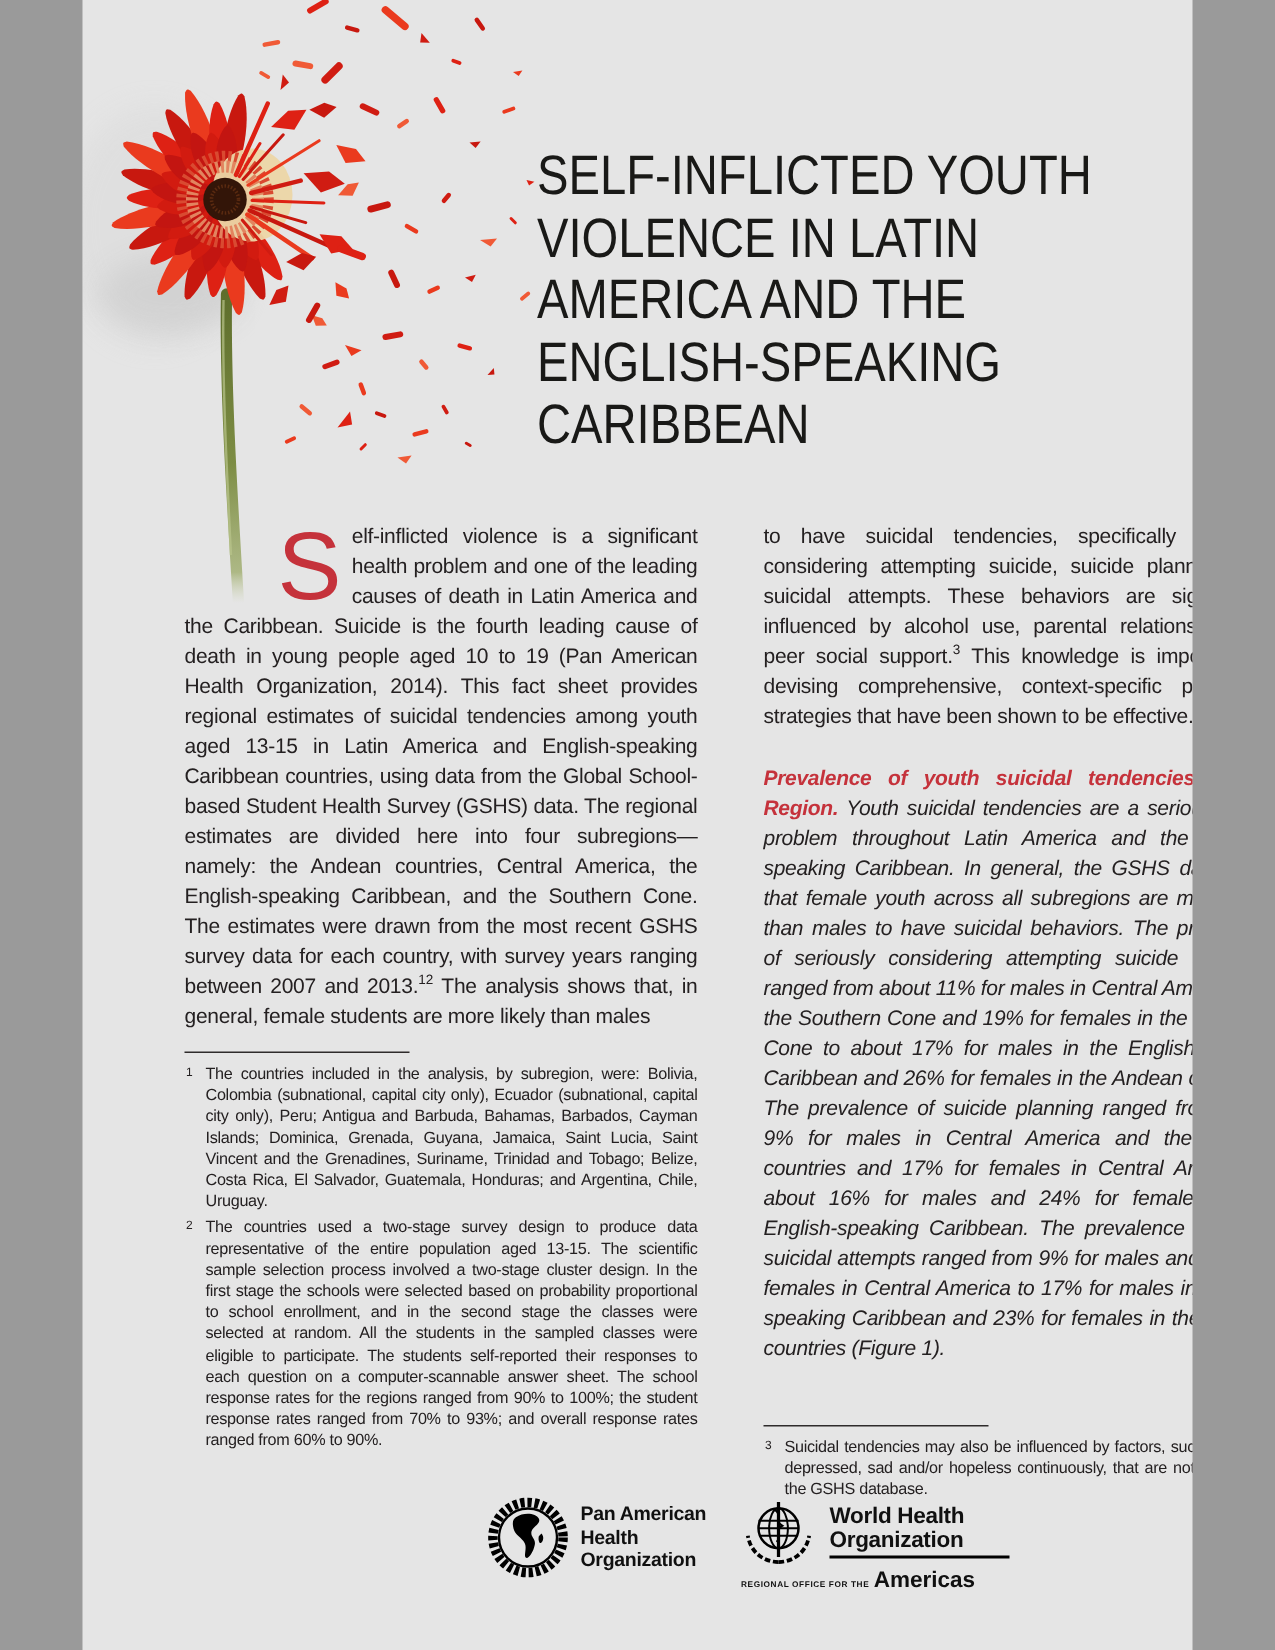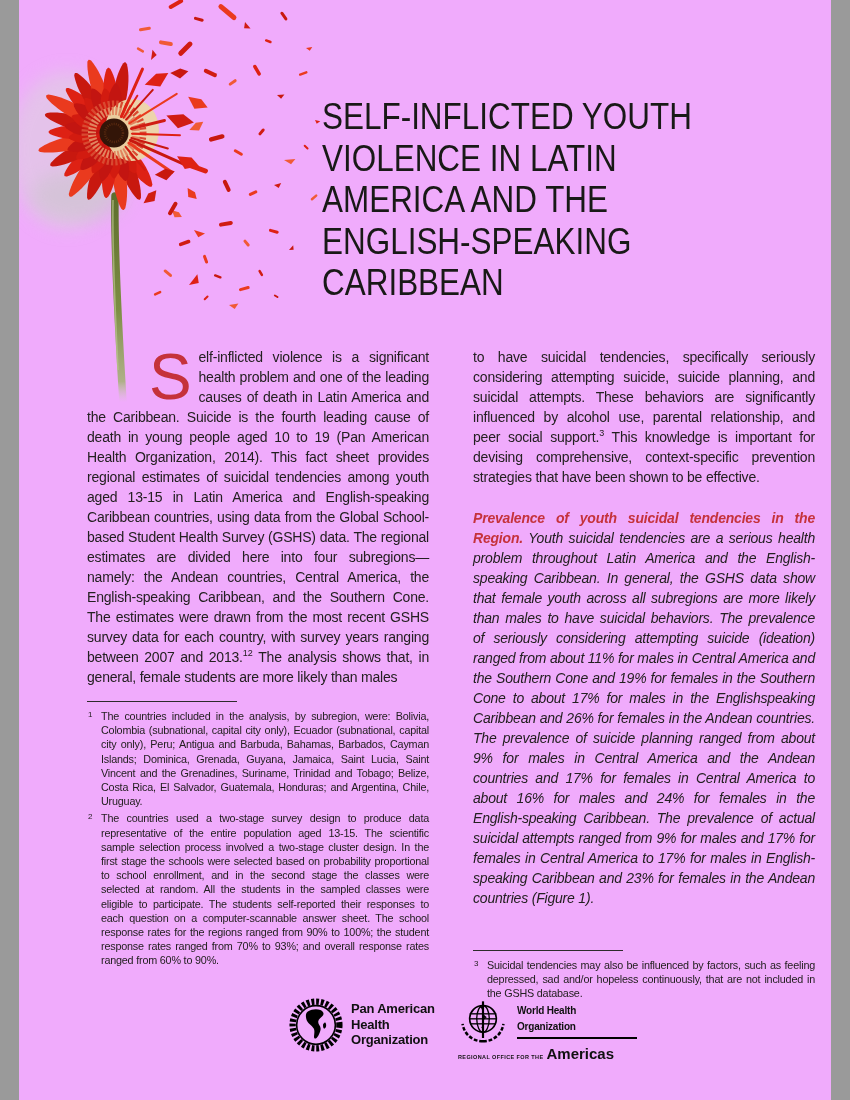--- a/index.html
+++ b/index.html
@@ -1,17 +1,17 @@
 <!DOCTYPE html>
 <html><head>
 <meta charset="utf-8">
 <style>
   html,body{margin:0;padding:0;background:#9a9a9a;}
   .page{
-    position:relative; width:812px; height:1100px; background:#f0abfc;
+    position:relative; width:740px; height:1100px; background:#e5e5e5;
     margin:0 auto; overflow:hidden;
     font-family:"Liberation Sans", sans-serif; color:#242021;
   }
   
   .flower-wrap{position:absolute; left:0; top:0; width:330px; height:470px;}
   
   .title{
     position:absolute; left:303px; top:96px; width:480px;
     transform:scaleX(0.85); transform-origin:0 0;
     color:#191917; font-size:37px; line-height:41.5px; font-weight:400;
@@ -35,21 +35,21 @@
   .fn-sep{width:150px; height:1px; background:#2e2b2b; margin-bottom:7px;}
   .fn{position:relative; padding-left:14px; margin-bottom:3px;}
   .fn-marker{position:absolute; left:1px; top:-1px; font-size:8px;}
   .footnotes-right{margin-top:42px;}
   
   .footer{position:absolute; left:0; top:997px; width:850px; height:70px;}
   .paho{position:absolute; left:270px; top:1px; display:flex; align-items:flex-start;}
   .paho-text{margin-left:8px; margin-top:3px; font-weight:bold; font-size:13px; line-height:15.5px; color:#101010; letter-spacing:-0.2px;}
   .who{position:absolute; left:439px; top:1px;}
   .who-emblem{position:absolute; left:0; top:0;}
-  .who-text{position:absolute; left:59px; top:5px; font-weight:bold; font-size:10px; line-height:15.5px; color:#101010; letter-spacing:-0.2px; border-bottom:2px solid #000; padding-bottom:3px; min-width:120px;}
+  .who-text{position:absolute; left:59px; top:5px; font-weight:bold; font-size:15px; line-height:15.5px; color:#101010; letter-spacing:-0.2px; border-bottom:2px solid #000; padding-bottom:3px; min-width:120px;}
   .who-sub{position:absolute; left:0px; top:47px; white-space:nowrap;}
   .who-office{font-size:5.5px; font-weight:bold; letter-spacing:0.4px; color:#101010;}
   .who-region{font-size:15px; font-weight:bold; color:#101010; margin-left:3px;}
 </style>
 </head>
 <body>
 
 <div class="page">
 
   <div class="flower-wrap">

